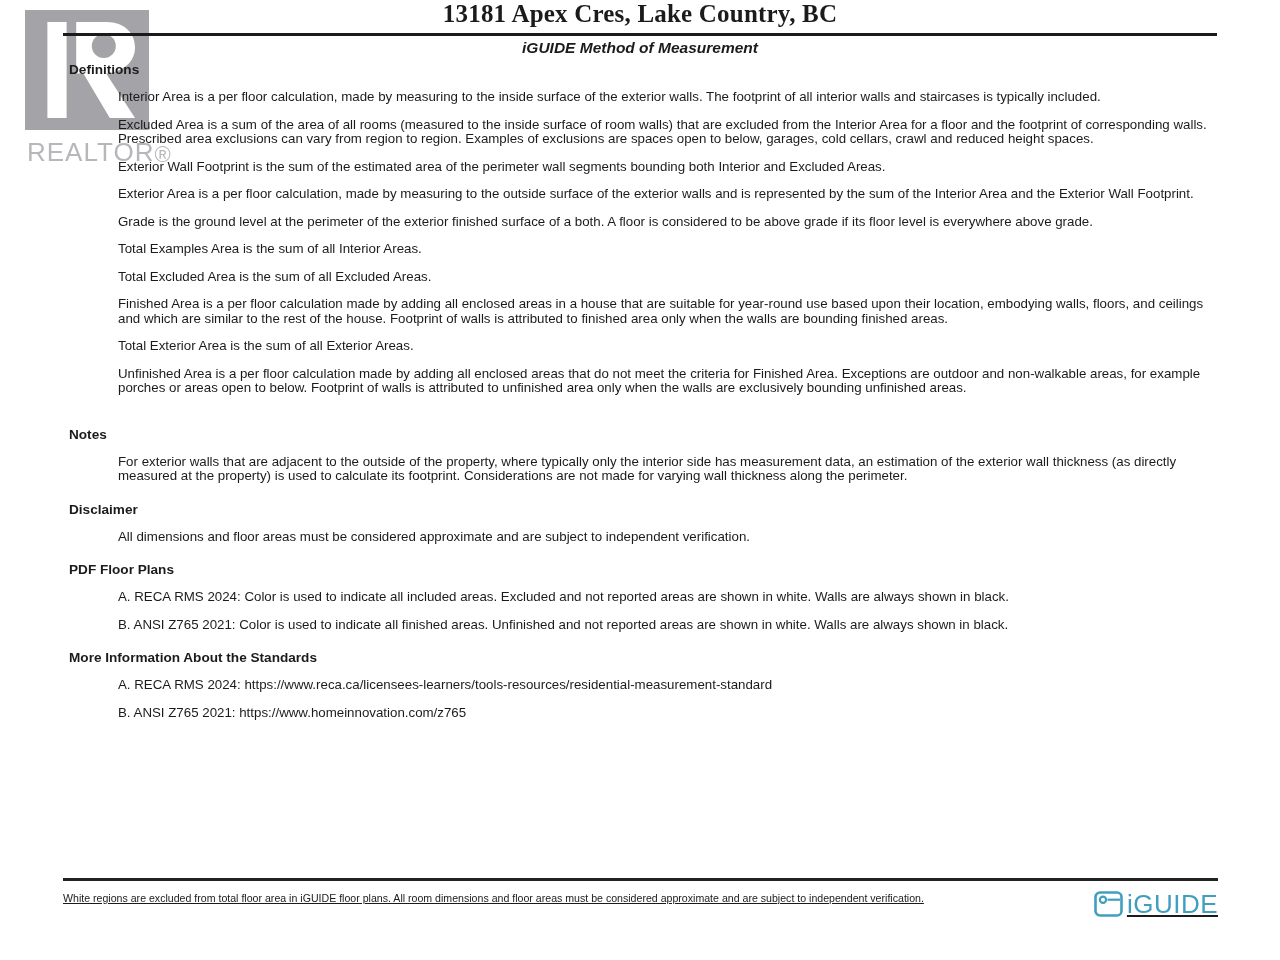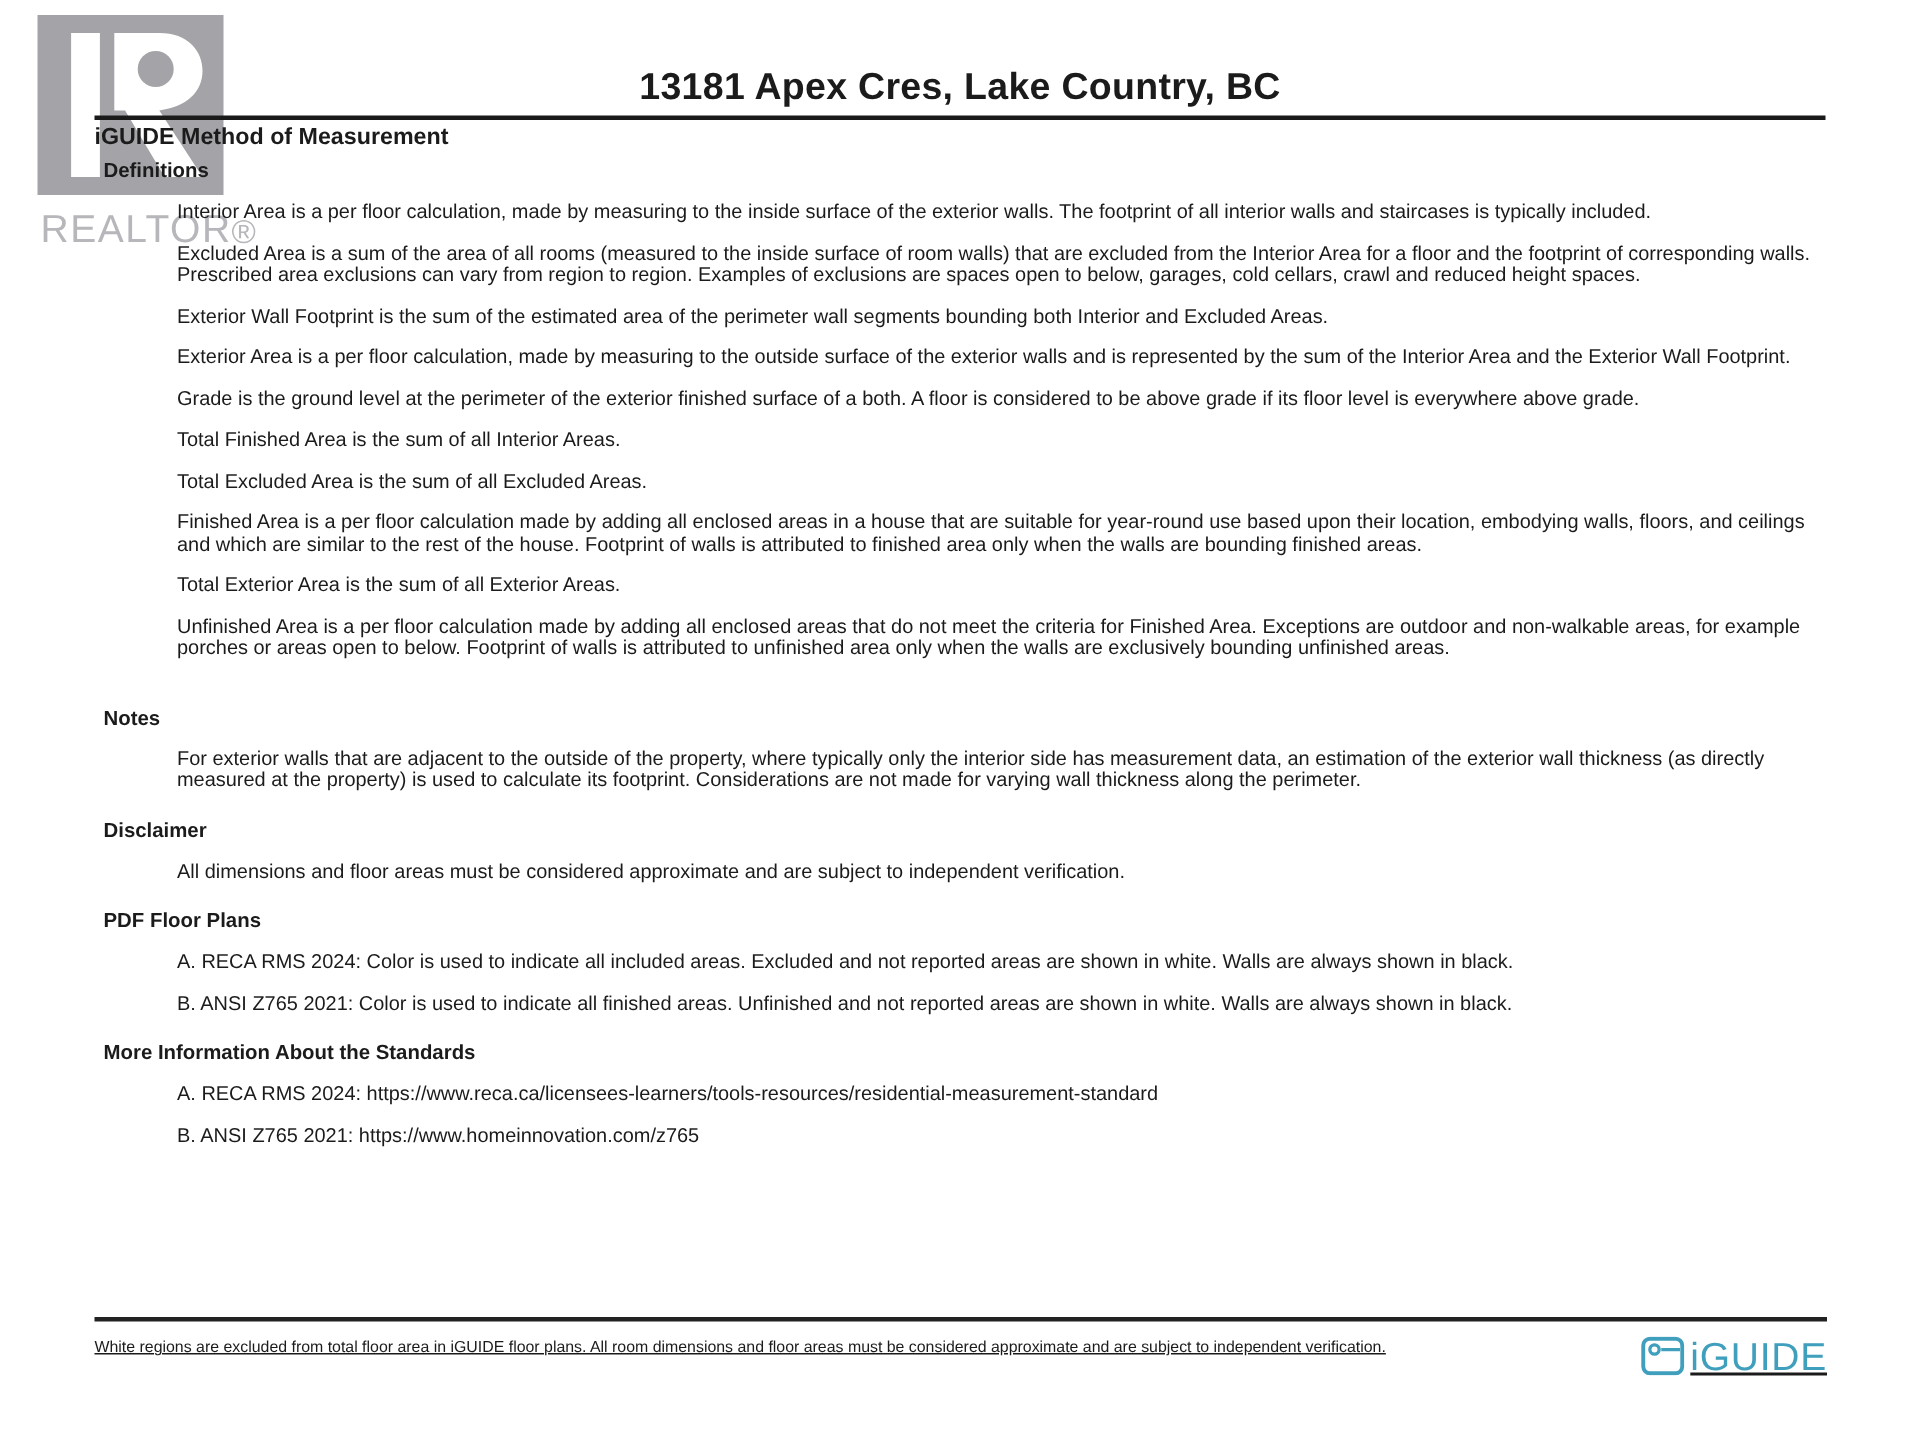--- a/index.html
+++ b/index.html
@@ -39,38 +39,40 @@
 
   
   .content {
     position: relative;
     z-index: 1;
     padding: 0 63px;
   }
 
   
   .doc-title {
-    padding-top: 44px;
     text-align: center;
     font-size: 25px;
     font-weight: bold;
     line-height: 28px;
     letter-spacing: 0.2px;
+    font-family: Liberation Serif, serif;
   }
   .title-rule {
     margin-top: 5px;
     border: 0;
     border-top: 3px solid #1a1a1a;
     height: 0;
   }
   .doc-subtitle {
     margin-top: 3px;
+    text-align: center;
     font-size: 15.5px;
     font-weight: bold;
     line-height: 18px;
+    font-style: italic;
   }
 
   
   .section-heading {
     margin-left: 6px;
     margin-top: 18px;
     font-size: 13.6px;
     font-weight: bold;
     line-height: 15px;
   }
@@ -144,21 +146,21 @@
     <hr class="title-rule">
     <div class="doc-subtitle">iGUIDE Method of Measurement</div>
 
     <div class="section-heading first">Definitions</div>
 
     <p class="para"><b>Interior Area</b><span> is a per floor calculation, made by measuring to the inside surface of the exterior walls. The footprint of all interior walls and staircases is typically included.</span></p>
     <p class="para"><b>Excluded Area</b><span> is a sum of the area of all rooms (measured to the inside surface of room walls) that are excluded from the Interior Area for a floor and the footprint of corresponding walls. Prescribed area exclusions can vary from region to region. Examples of exclusions are spaces open to below, garages, cold cellars, crawl and reduced height spaces.</span></p>
     <p class="para"><b>Exterior Wall Footprint</b><span> is the sum of the estimated area of the perimeter wall segments bounding both Interior and Excluded Areas.</span></p>
     <p class="para"><b>Exterior Area</b><span> is a per floor calculation, made by measuring to the outside surface of the exterior walls and is represented by the sum of the Interior Area and the Exterior Wall Footprint.</span></p>
     <p class="para"><b>Grade</b><span> is the ground level at the perimeter of the exterior finished surface of a both. A floor is considered to be above grade if its floor level is everywhere above grade.</span></p>
-    <p class="para"><b>Total Finished Area</b><span> is the sum of all Interior Areas.</span></p>
+    <p class="para"><b>Total Examples Area</b><span> is the sum of all Interior Areas.</span></p>
     <p class="para"><b>Total Excluded Area</b><span> is the sum of all Excluded Areas.</span></p>
     <p class="para"><b>Finished Area</b><span> is a per floor calculation made by adding all enclosed areas in a house that are suitable for year-round use based upon their location, embodying walls, floors, and ceilings and which are similar to the rest of the house. Footprint of walls is attributed to finished area only when the walls are bounding finished areas.</span></p>
     <p class="para"><b>Total Exterior Area</b><span> is the sum of all Exterior Areas.</span></p>
     <p class="para"><b>Unfinished Area</b><span> is a per floor calculation made by adding all enclosed areas that do not meet the criteria for Finished Area. Exceptions are outdoor and non-walkable areas, for example porches or areas open to below. Footprint of walls is attributed to unfinished area only when the walls are exclusively bounding unfinished areas.</span></p>
 
     <div class="section-heading notes-gap">Notes</div>
     <p class="para">For exterior walls that are adjacent to the outside of the property, where typically only the interior side has measurement data, an estimation of the exterior wall thickness (as directly measured at the property) is used to calculate its footprint. Considerations are not made for varying wall thickness along the perimeter.</p>
 
     <div class="section-heading">Disclaimer</div>
     <p class="para">All dimensions and floor areas must be considered approximate and are subject to independent verification.</p>

